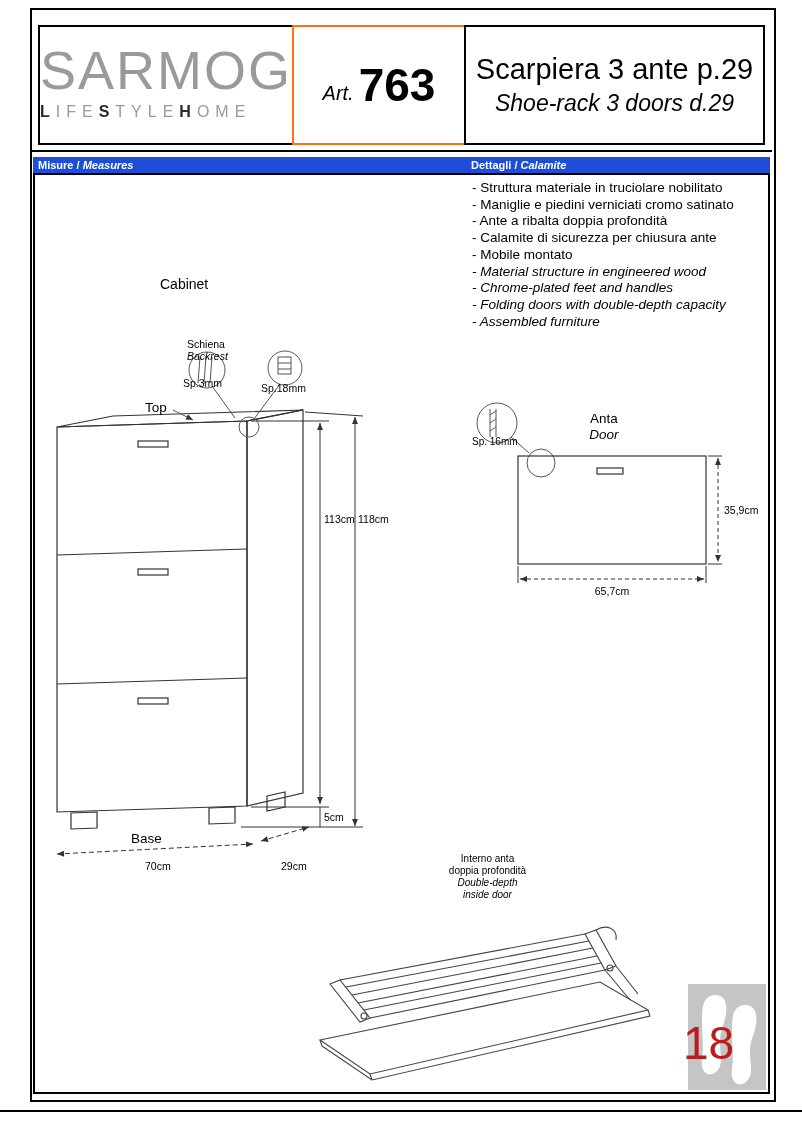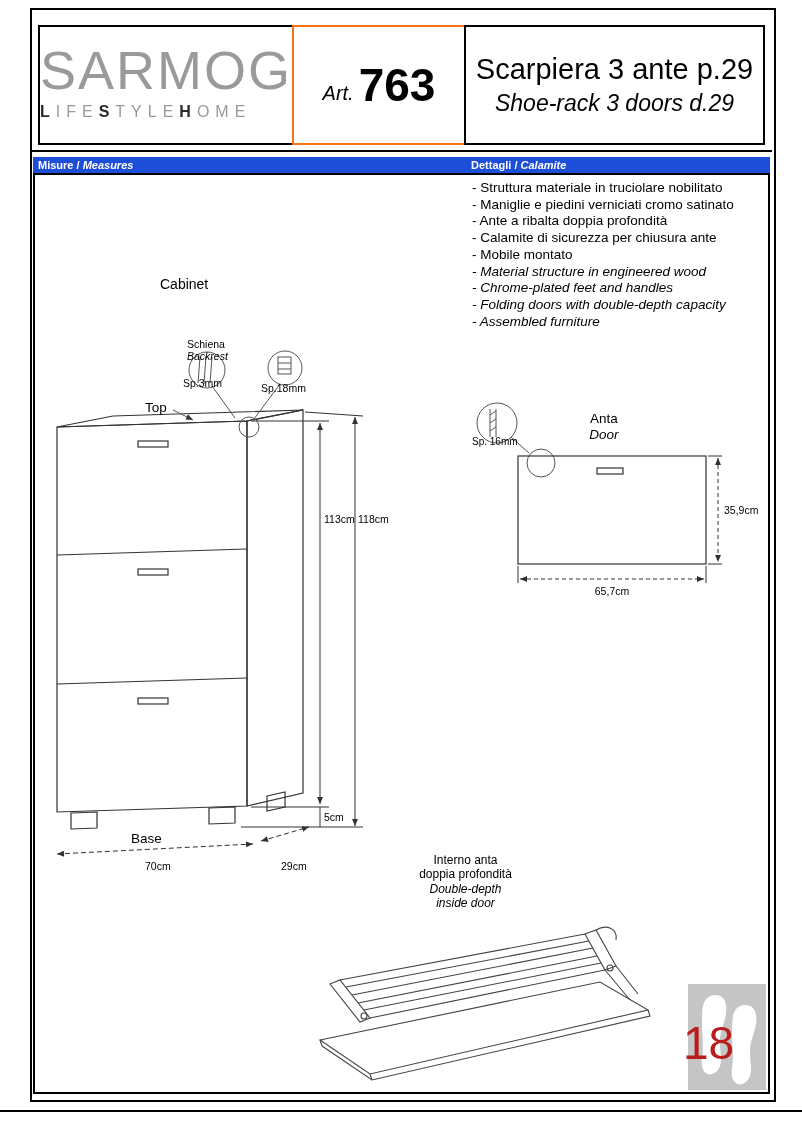--- a/index.html
+++ b/index.html
@@ -27,21 +27,21 @@
   .bar-details{left:466px;width:304px;}
   .bar .en{font-style:italic;}
   .content-box{left:33px;top:173px;width:737px;height:921px;border:2px solid #000;box-sizing:border-box;}
   
   .details{left:472px;top:180px;width:296px;font-size:13.5px;line-height:1.24;}
   .detail-item{padding-left:12px;text-indent:-12px;}
   .detail-item.en{font-style:italic;}
   .detail-item.narrow{max-width:260px;}
   
   .cabinet-label{left:160px;top:276px;font-size:14px;}
-  .inside-label{left:358px;top:853px;width:215px;text-align:center;font-size:12px;line-height:1.2;}
+  .inside-label{left:380px;top:853px;width:215px;text-align:center;font-size:10px;line-height:1.2;}
   .inside-label .en{font-style:italic;}
   
   .shoe-box{left:688px;top:984px;width:78px;height:106px;background:#c5c5c5;}
   .page-num{left:683px;top:1020px;font-size:46px;line-height:1;color:#b91c1c;}
   .bottom-line{left:0;top:1110px;width:802px;height:2px;background:#000;}
   svg text{font-family:"Liberation Sans",sans-serif;fill:#000;stroke:none;}
 </style>
 </head>
 <body>
 

